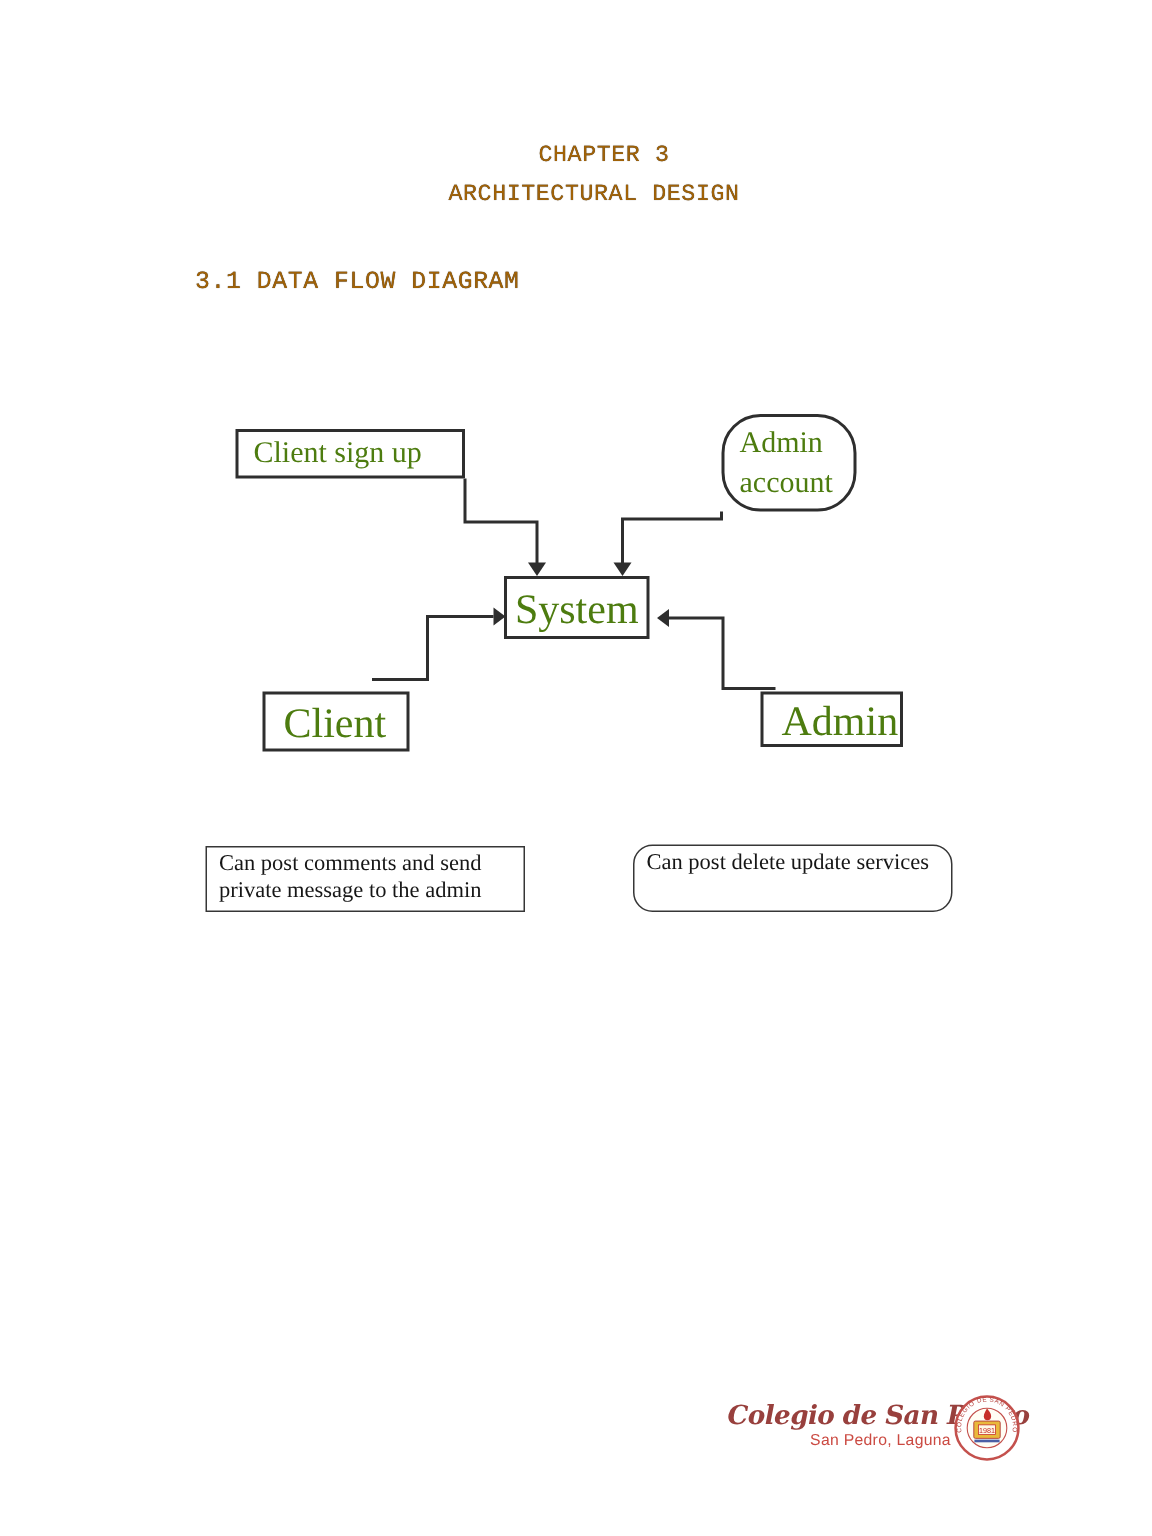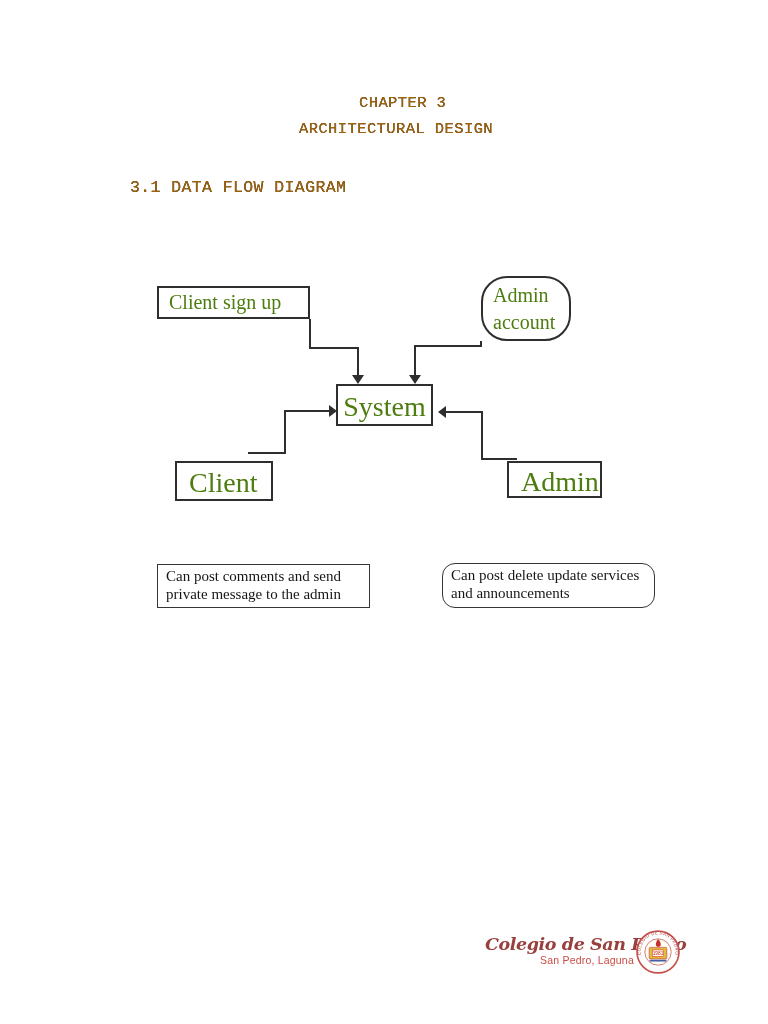--- a/index.html
+++ b/index.html
@@ -45,21 +45,20 @@
     position: absolute;
     box-sizing: border-box;
     border: 1.5px solid #363636;
     background: #ffffff;
     font-family: "Liberation Serif", serif;
     font-size: 15px;
     line-height: 17.5px;
     color: #161616;
     padding: 3px 8px 0 8px;
     white-space: nowrap;
-    margin-left: 20px;
   }
 
   .connector-layer {
     position: absolute;
     left: 0; top: 0;
     width: 768px; height: 1024px;
     pointer-events: none;
   }
 
   
@@ -134,21 +133,20 @@
     <span>Admin</span>
   </div>
 
   <div class="note" style="left:137px; top:564px; width:213px; height:44px;">
     <div>Can post comments and send</div>
     <div>private message to the admin</div>
   </div>
 
   <div class="note" style="left:422px; top:563px; width:213px; height:45px;border-radius:13px;">
     <div>Can post delete update services</div>
-    <div>and announcements</div>
   </div>
 
   <div>
     <div class="logo-script">Colegio de San Pedro</div>
     <div class="logo-sub">San Pedro, Laguna</div>
 
     <svg class="abs" style="left:636px; top:930px;" width="44" height="44" viewBox="0 0 42 42">
       <circle cx="21" cy="21" r="20" fill="#ffffff" stroke="#c4514d" stroke-width="1.6"></circle>
       <circle cx="21" cy="21" r="12.6" fill="#fffdf4" stroke="#c4514d" stroke-width="0.7"></circle>
       <path id="sealArc" d="M 5.8 27 A 16.5 16.5 0 1 1 36.2 27" fill="none"></path>

